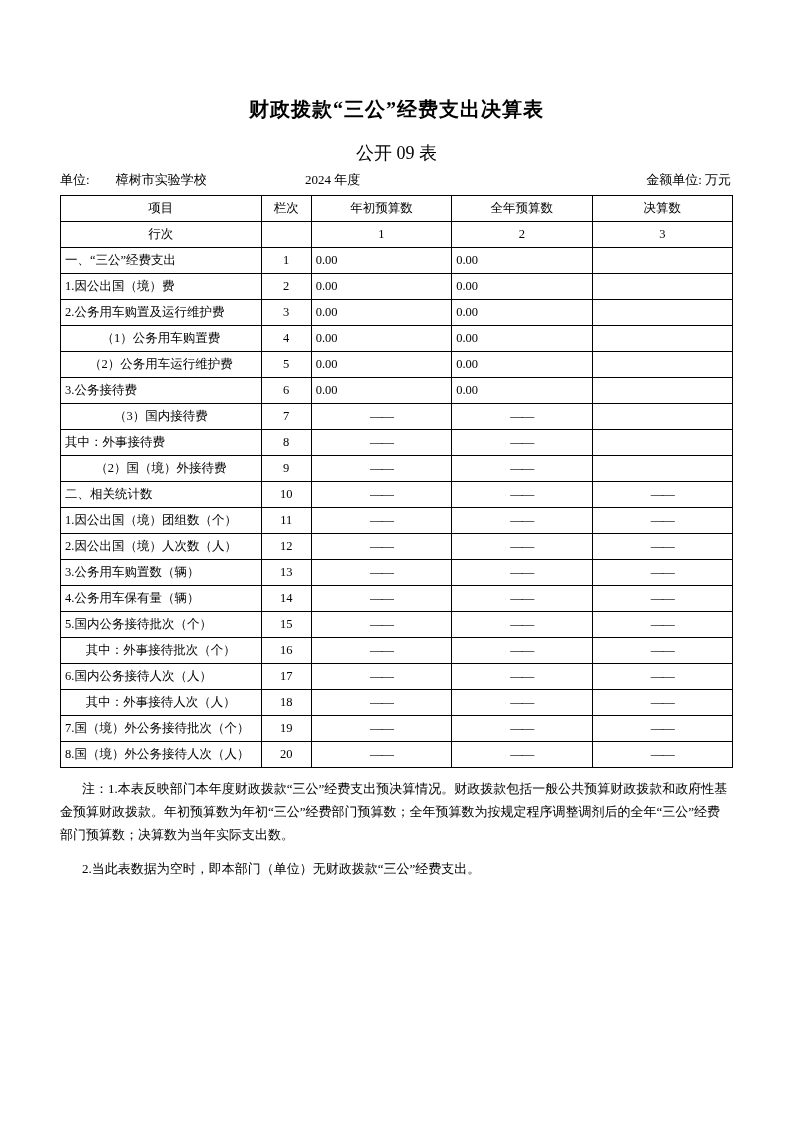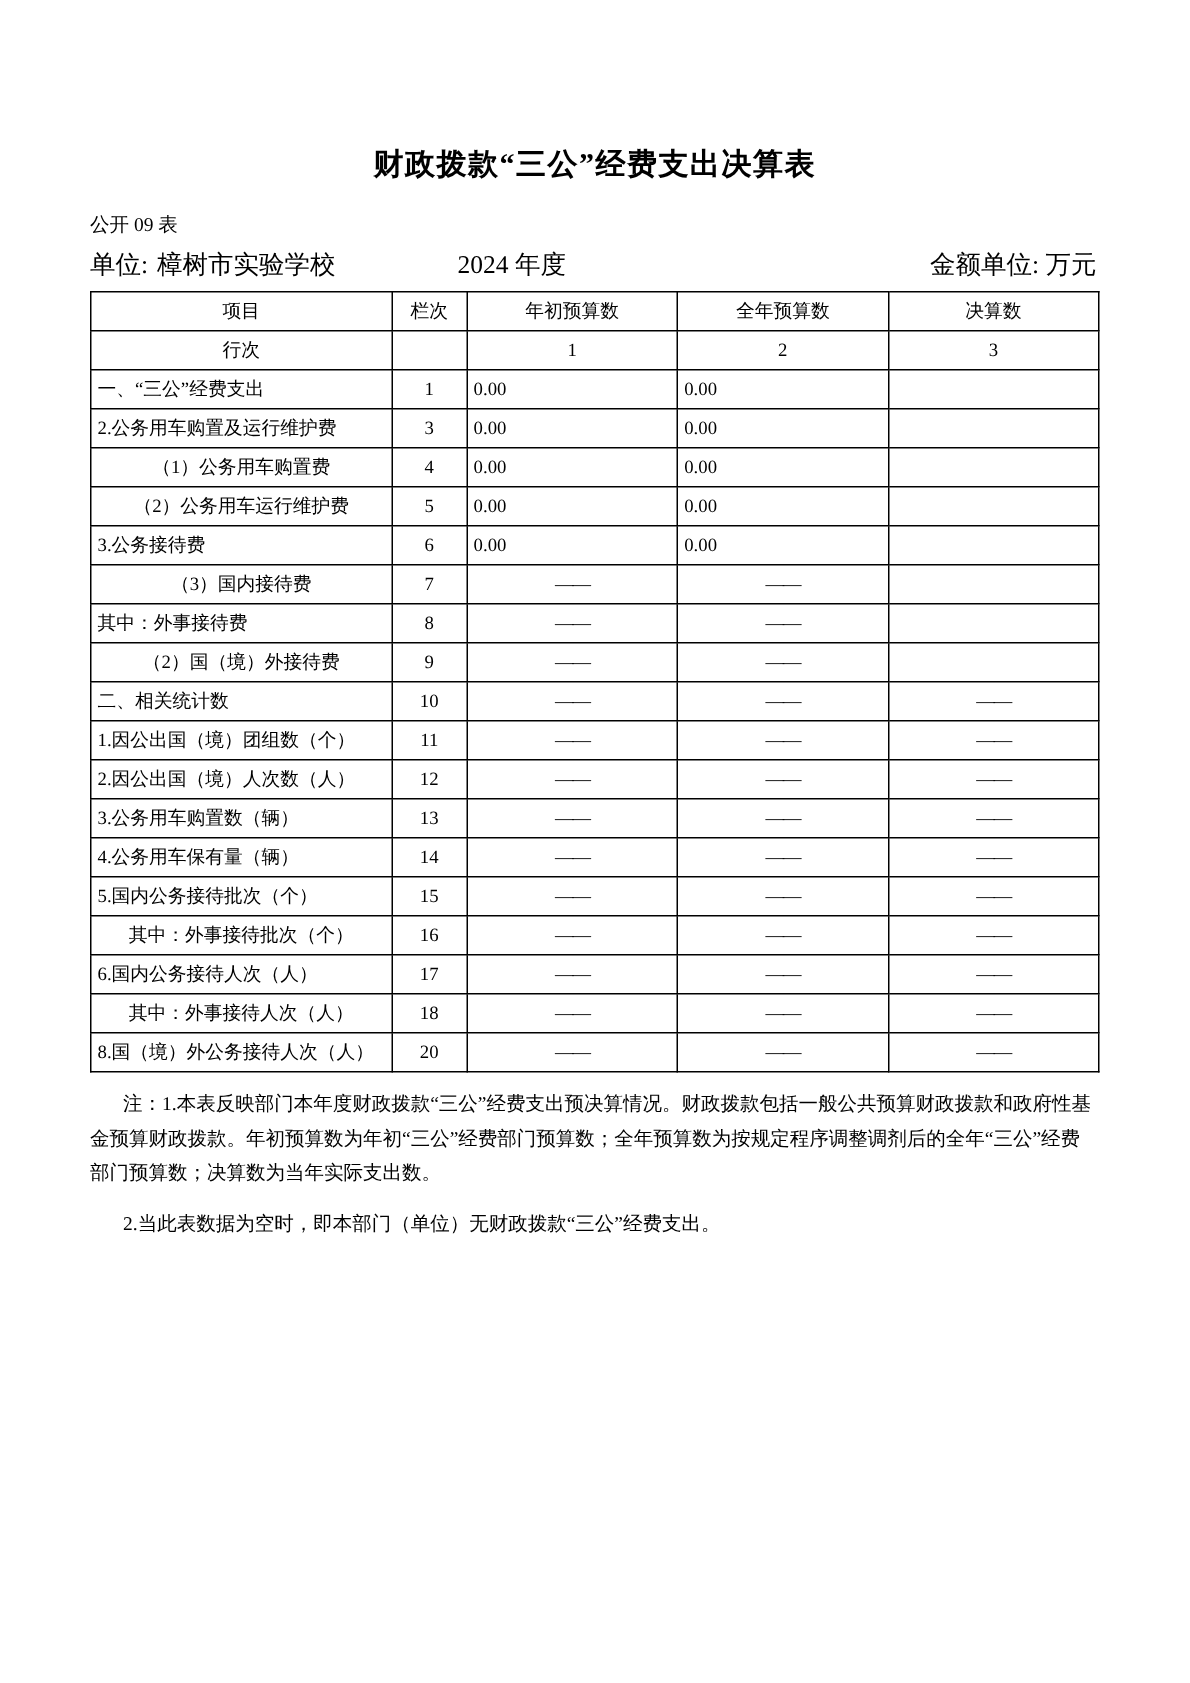--- a/index.html
+++ b/index.html
@@ -24,31 +24,32 @@
   }
   .doc-title {
     text-align: center;
     font-size: 20px;
     font-weight: bold;
     letter-spacing: 1px;
     margin-top: 96px;
     font-family: "Liberation Serif", "DejaVu Serif", serif;
   }
   .sheet-no {
-    text-align: left;
-    font-size: 13px;
+    text-align: center;
+    font-size: 18px;
     margin-top: 18px;
     margin-right: 0;
   }
   .meta-row {
     display: flex;
     align-items: baseline;
-    font-size: 17px;
+    font-size: 13px;
     margin-top: 6px;
     position: relative;
+    gap: 20px;
   }
   .meta-unit {
     margin-left: 6px;
   }
   .meta-year {
     position: absolute;
     left: 245px;
   }
   .meta-amount {
     margin-left: auto;
@@ -136,20 +137,27 @@
         <td>3</td>
       </tr>
     <tr>
           <td class="lvl0">一、“三公”经费支出</td>
           <td class="center">1</td>
           <td class="">0.00</td>
           <td class="">0.00</td>
           <td class=""></td>
         </tr>
         <tr>
+          <td class="lvl1">1.因公出国（境）费</td>
+          <td class="center">2</td>
+          <td class="">0.00</td>
+          <td class="">0.00</td>
+          <td class=""></td>
+        </tr>
+        <tr>
           <td class="lvl1">2.公务用车购置及运行维护费</td>
           <td class="center">3</td>
           <td class="">0.00</td>
           <td class="">0.00</td>
           <td class=""></td>
         </tr>
         <tr>
           <td class="lvl2">（1）公务用车购置费</td>
           <td class="center">4</td>
           <td class="">0.00</td>
@@ -243,20 +251,27 @@
         <tr>
           <td class="lvl1">6.国内公务接待人次（人）</td>
           <td class="center">17</td>
           <td class="dash">——</td>
           <td class="dash">——</td>
           <td class="dash">——</td>
         </tr>
         <tr>
           <td class="lvl2">其中：外事接待人次（人）</td>
           <td class="center">18</td>
+          <td class="dash">——</td>
+          <td class="dash">——</td>
+          <td class="dash">——</td>
+        </tr>
+        <tr>
+          <td class="lvl1">7.国（境）外公务接待批次（个）</td>
+          <td class="center">19</td>
           <td class="dash">——</td>
           <td class="dash">——</td>
           <td class="dash">——</td>
         </tr>
         <tr>
           <td class="lvl1">8.国（境）外公务接待人次（人）</td>
           <td class="center">20</td>
           <td class="dash">——</td>
           <td class="dash">——</td>
           <td class="dash">——</td>

